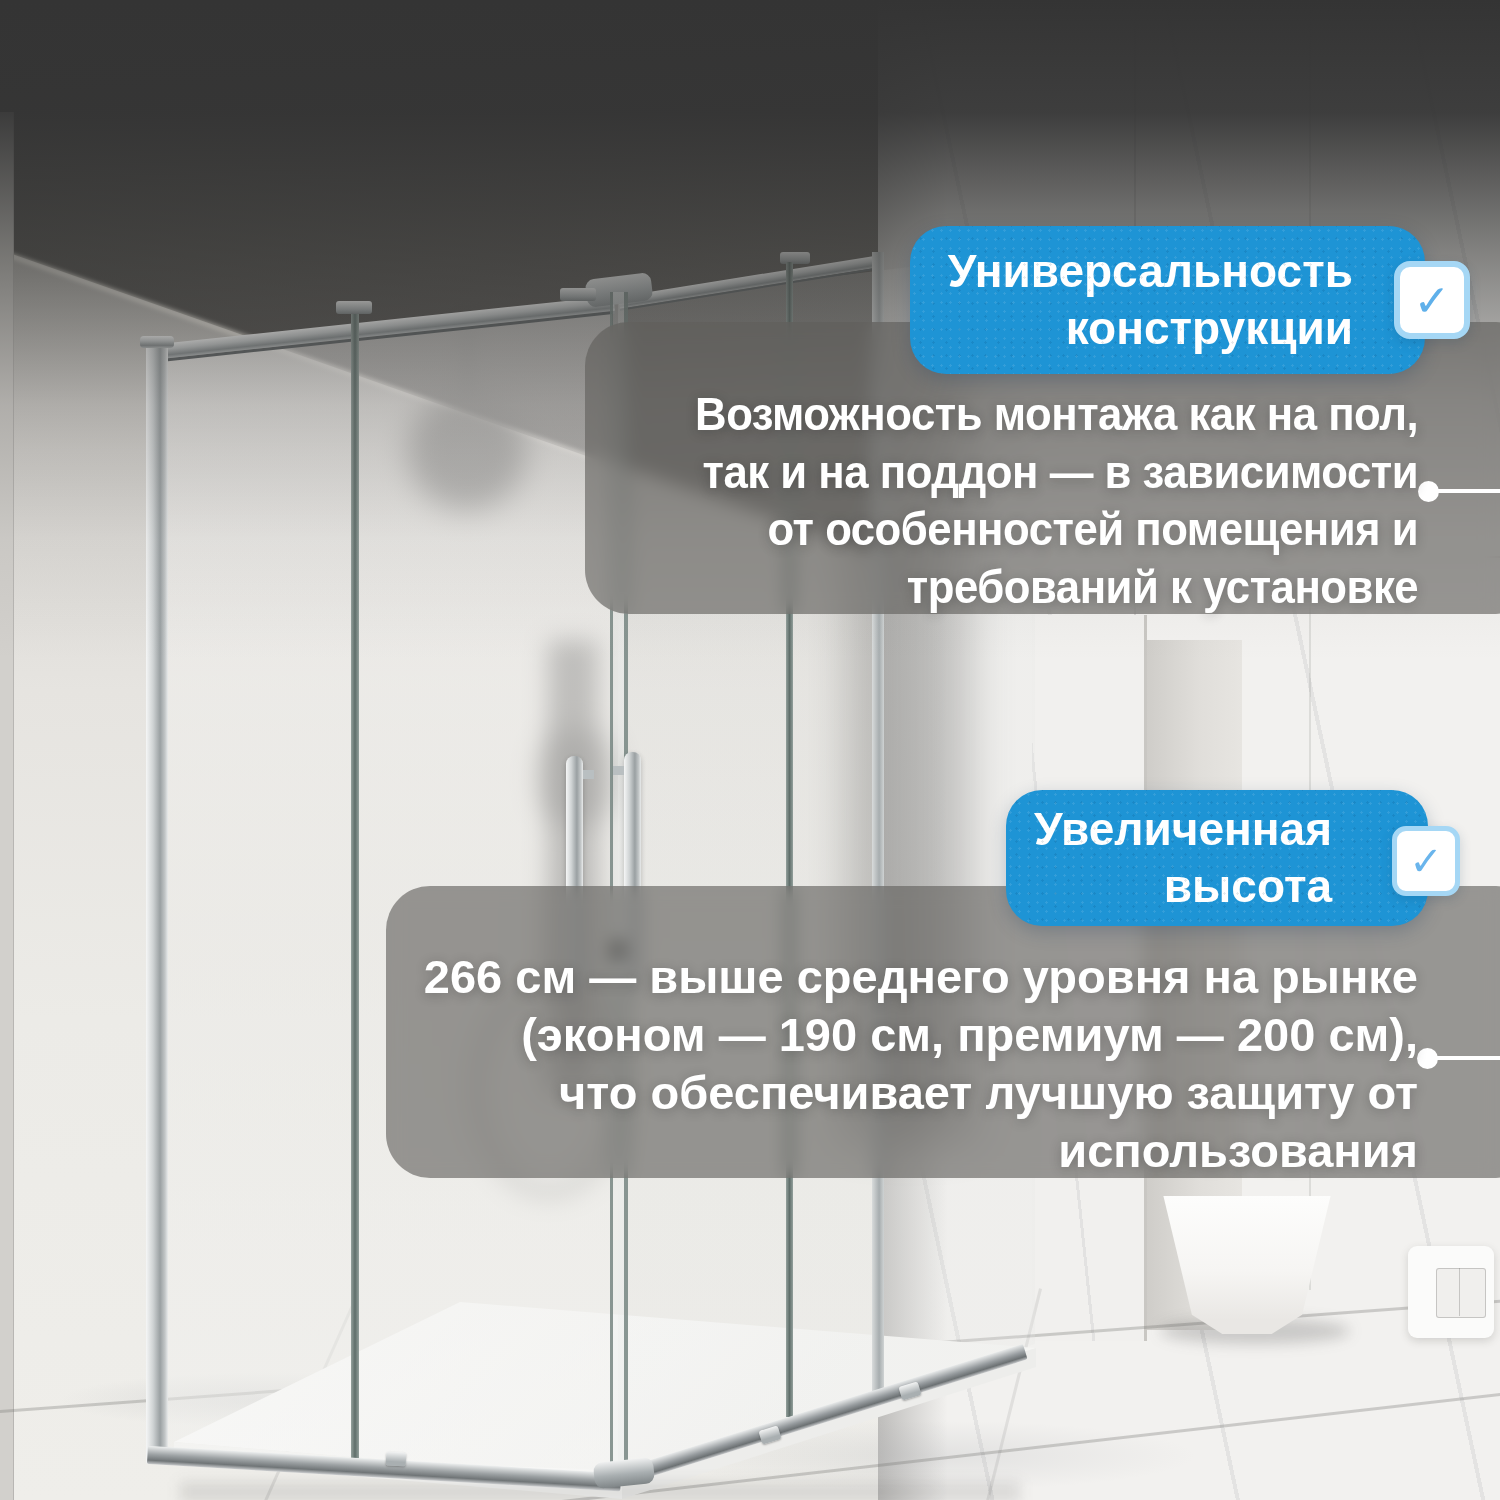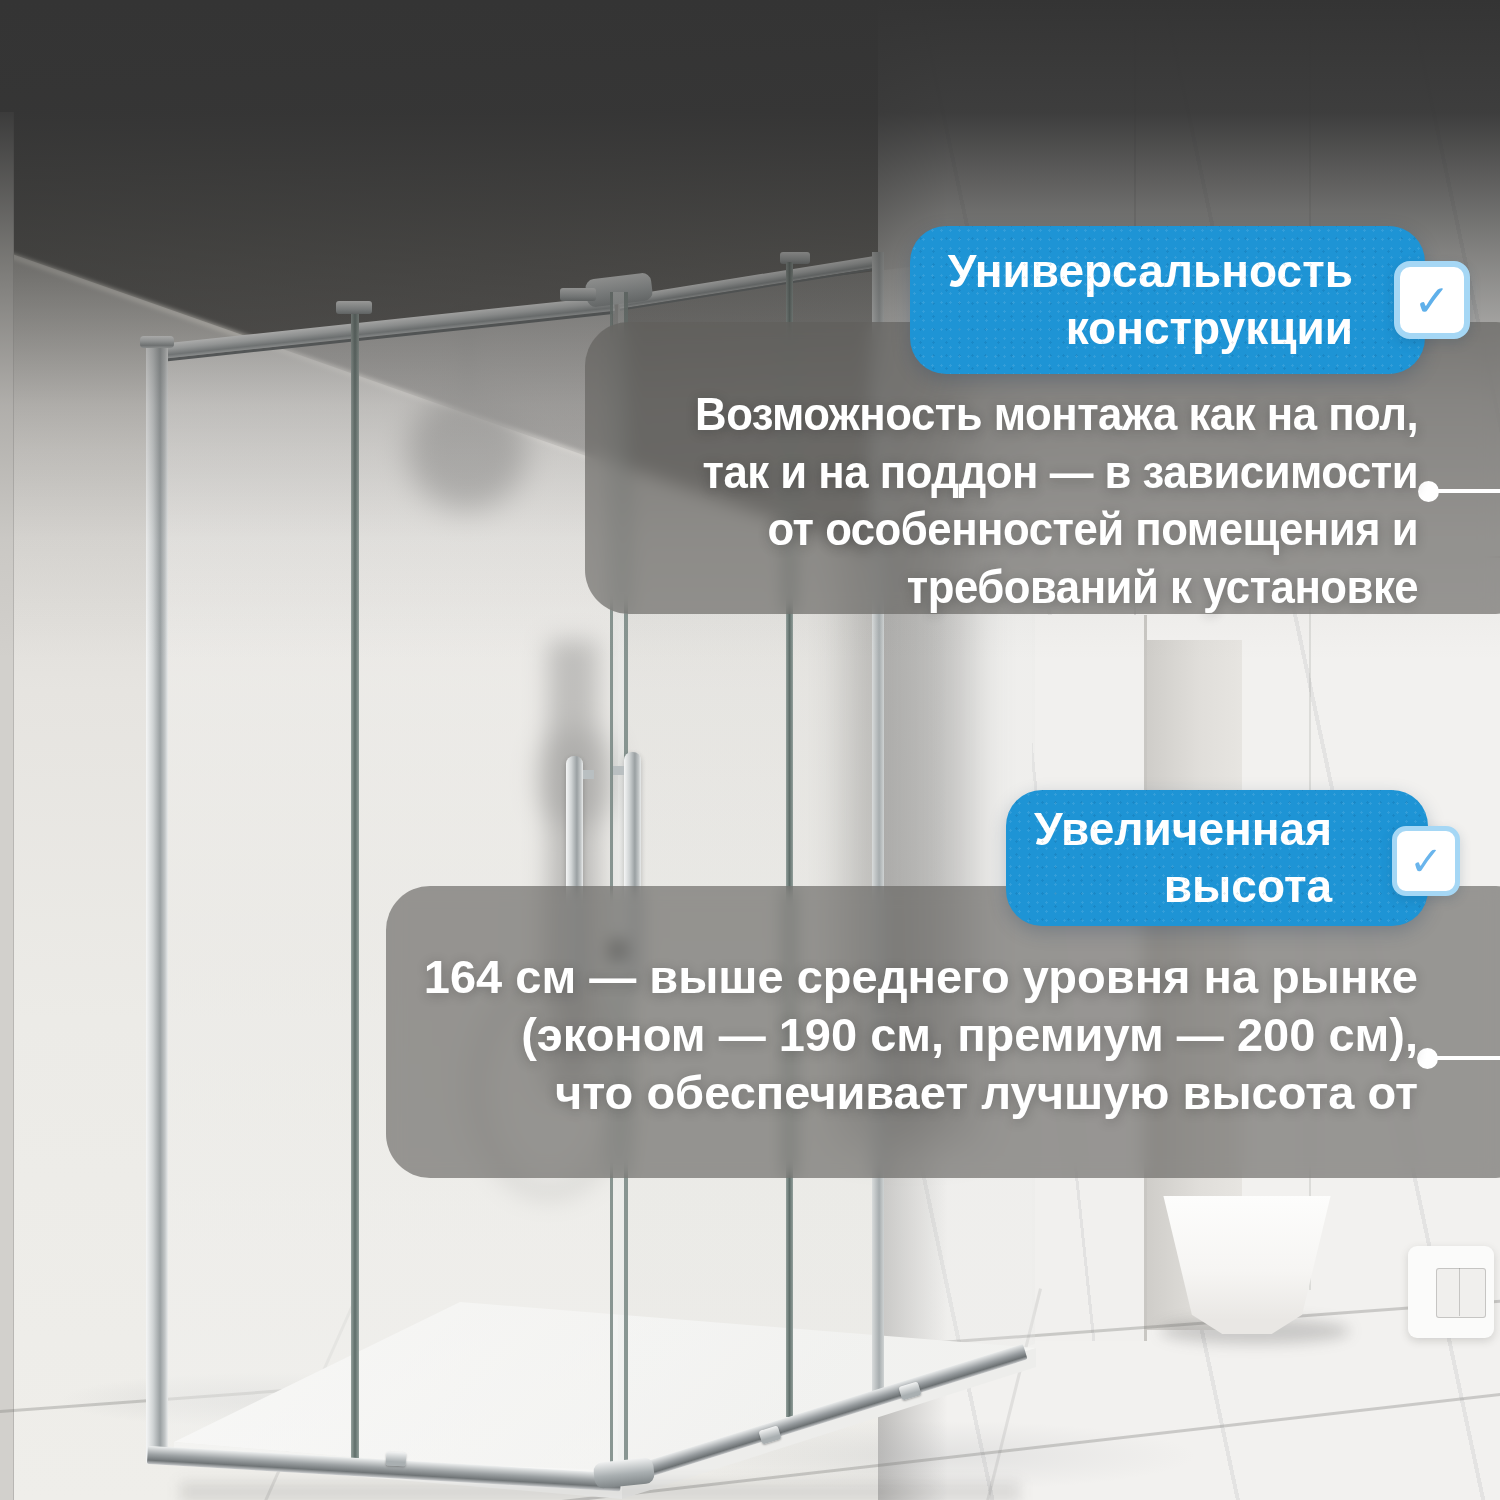--- a/index.html
+++ b/index.html
@@ -252,21 +252,22 @@
   <section>
     <div class="abs panel panel2"></div>
     <div class="badge badge2">
       <div class="t-line">Увеличенная</div>
       <div class="t-line">высота</div>
     </div>
     <div class="checkbox checkbox2">
       <span>✓</span>
     </div>
     <div class="desc desc2">
-      <div class="t-line">164 см — выше среднего уровня на рынке</div>
+      <div class="t-line">266 см — выше среднего уровня на рынке</div>
       <div class="t-line">(эконом — 190 см, премиум — 200 см),</div>
-      <div class="t-line">что обеспечивает лучшую высота от</div>
+      <div class="t-line">что обеспечивает лучшую защиту от</div>
+      <div class="t-line">использования</div>
     </div>
     <div class="connector-dot cd2"></div>
     <div class="connector-line cl2"></div>
   </section>
 
 </div>
 
 </body></html>

